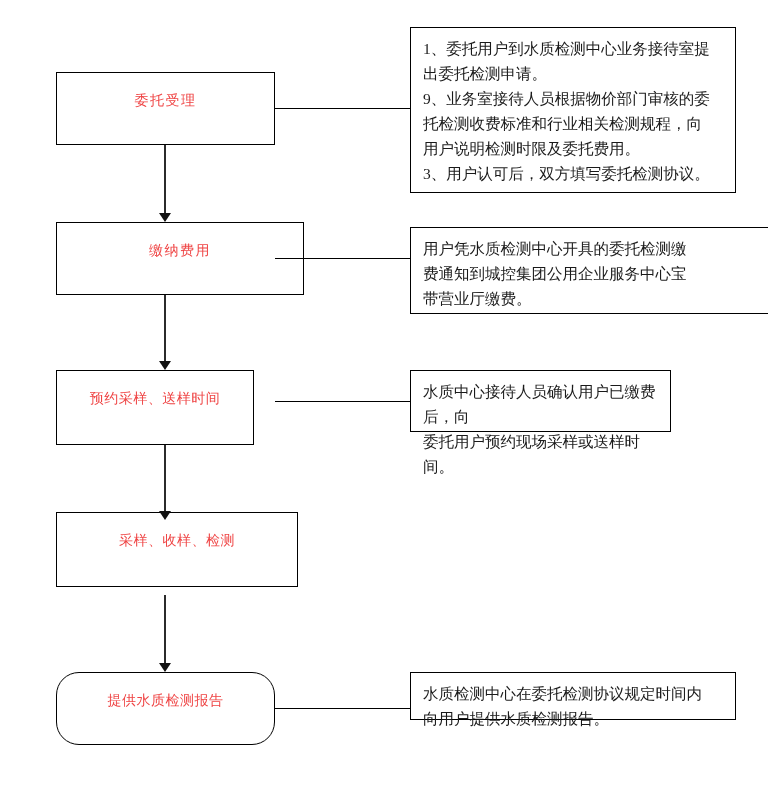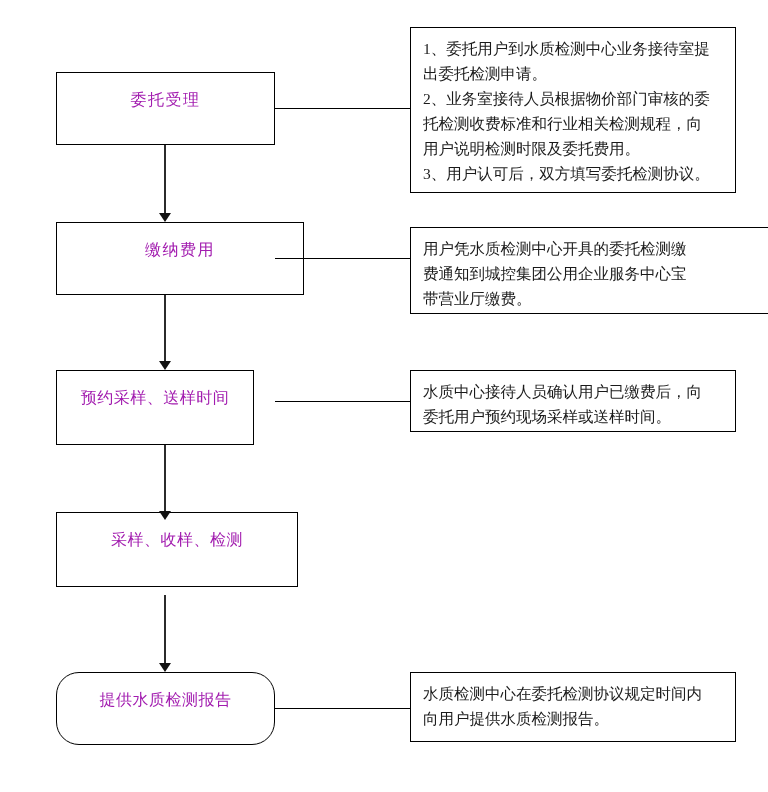--- a/index.html
+++ b/index.html
@@ -22,23 +22,23 @@
     box-sizing: border-box;
     border: 1.6px solid #000000;
     background: #ffffff;
     display: flex;
     align-items: flex-start;
     justify-content: center;
     padding-top: 14px;
   }
   .proc-label {
     font-family: "Liberation Sans", "DejaVu Sans", sans-serif;
-    font-size: 16px;
+    font-size: 14px;
     line-height: 26px;
-    color: #a21caf;
+    color: #ef4444;
     letter-spacing: 1.5px;
     white-space: nowrap;
     font-weight: 400;
   }
   .proc-label.tight { letter-spacing: 0.5px; }
 
   
   .note-box {
     position: absolute;
     box-sizing: border-box;
@@ -130,35 +130,35 @@
   </div>
 
   <div class="h-link" style="left:275px; top:108px; width:135px;"></div>
   <div class="h-link" style="left:275px; top:258px; width:135px;"></div>
   <div class="h-link" style="left:275px; top:401px; width:135px;"></div>
   <div class="h-link" style="left:275px; top:708px; width:135px;"></div>
 
   <div class="note-box" style="left:410px; top:27px; width:326px; height:166px;">
     <div class="note-text">1、委托用户到水质检测中心业务接待室提
 出委托检测申请。
-2、业务室接待人员根据物价部门审核的委
+9、业务室接待人员根据物价部门审核的委
 托检测收费标准和行业相关检测规程，向
 用户说明检测时限及委托费用。
 3、用户认可后，双方填写委托检测协议。</div>
   </div>
 
   <div class="note-box" style="left:410px; top:227px; width:360px; height:87px;">
     <div class="note-text">用户凭水质检测中心开具的委托检测缴
 费通知到城控集团公用企业服务中心宝
 带营业厅缴费。</div>
   </div>
 
-  <div class="note-box" style="left:410px; top:370px; width:326px; height:62px;">
+  <div class="note-box" style="left:410px; top:370px; width:261px; height:62px;">
     <div class="note-text">水质中心接待人员确认用户已缴费后，向
 委托用户预约现场采样或送样时间。</div>
   </div>
 
-  <div class="note-box" style="left:410px; top:672px; width:326px; height:70px;">
+  <div class="note-box" style="left:410px; top:672px; width:326px; height:48px;">
     <div class="note-text">水质检测中心在委托检测协议规定时间内
 向用户提供水质检测报告。</div>
   </div>
 
 </div>
 
 </body></html>

